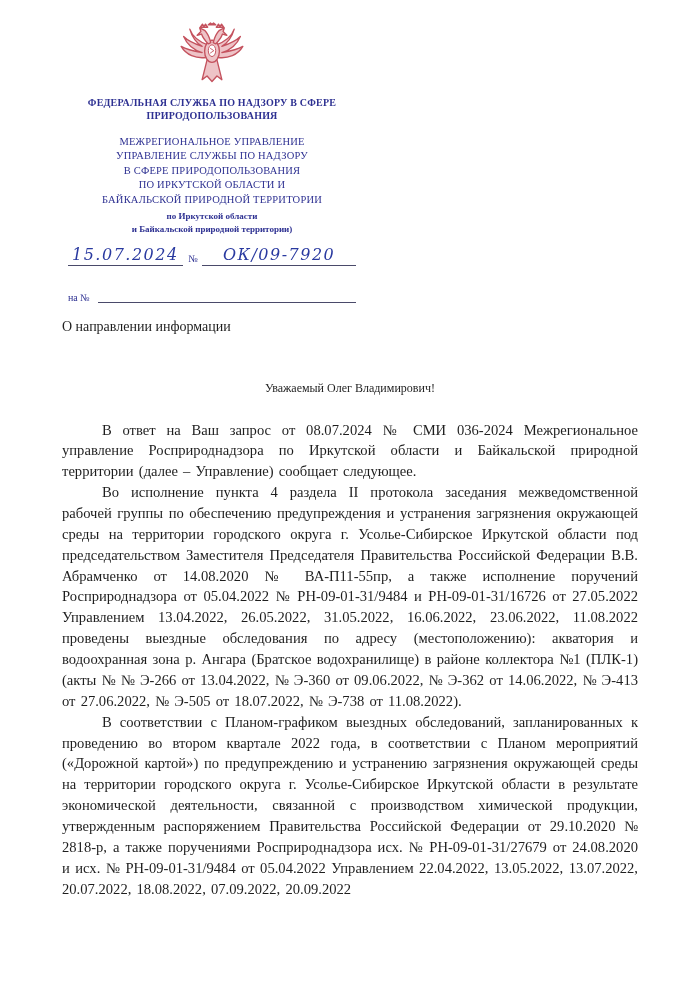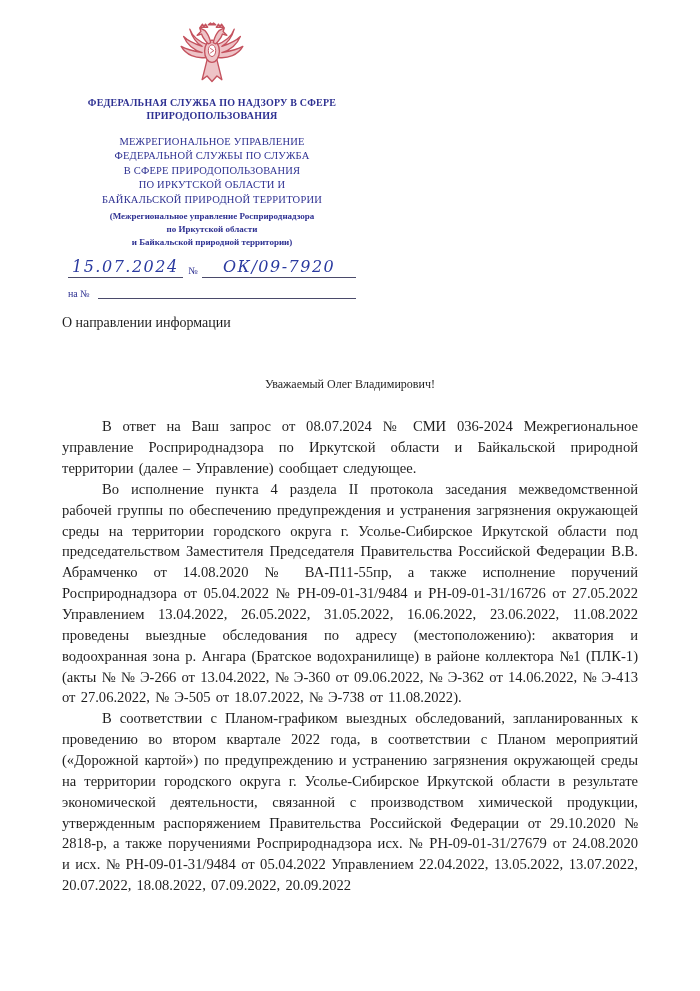--- a/index.html
+++ b/index.html
@@ -65,21 +65,21 @@
     letter-spacing:1.5px;
     white-space:nowrap;
   }
   .hw-underline { border-bottom:1.2px solid #4a4a6a; padding:0 4px 1px 4px; }
   .hw-date { flex:0 0 auto; }
   .hw-num  { flex:1 1 auto; }
   .num-sign { font-size:10px; color:#2e3192; padding:0 4px 2px 6px; flex:0 0 auto; }
   .na-row {
     display:flex;
     align-items:flex-end;
-    margin-top:8px;
+    margin-top:24px;
     padding:0 6px;
     font-size:10px;
     color:#2e3192;
   }
   .na-label { flex:0 0 auto; padding-right:8px; }
   .na-line { flex:1 1 auto; border-bottom:1.2px solid #4a4a6a; height:12px; }
   
   .addr-col {
     width:286px;
     margin-left:12px;
@@ -142,28 +142,27 @@
           </g>
           <ellipse cx="60" cy="45" rx="6" ry="9.5" fill="#ffffff" stroke="#c4525e" stroke-width="1.6"></ellipse>
           <path d="M57 41 l6 4 -6 4" fill="none" stroke="#c4525e" stroke-width="1.4"></path>
         </svg>
       </div>
 
       <div class="agency-name">ФЕДЕРАЛЬНАЯ СЛУЖБА ПО НАДЗОРУ В СФЕРЕ ПРИРОДОПОЛЬЗОВАНИЯ</div>
 
       <div class="dept-name">
         <div>МЕЖРЕГИОНАЛЬНОЕ УПРАВЛЕНИЕ</div>
-        <div>ФЕДЕРАЛЬНОЙ СЛУЖБЫ ПО СЛУЖБА</div>
+        <div>УПРАВЛЕНИЕ СЛУЖБЫ ПО НАДЗОРУ</div>
         <div>В СФЕРЕ ПРИРОДОПОЛЬЗОВАНИЯ</div>
         <div>ПО ИРКУТСКОЙ ОБЛАСТИ И</div>
         <div>БАЙКАЛЬСКОЙ ПРИРОДНОЙ ТЕРРИТОРИИ</div>
       </div>
 
       <div class="short-name">
-        <div>(Межрегиональное управление Росприроднадзора</div>
         <div>по Иркутской области</div>
         <div>и Байкальской природной территории)</div>
       </div>
 
 
       <div class="hw-row">
         <span class="hw hw-underline hw-date">15.07.2024</span>
         <span class="num-sign">№</span>
         <span class="hw hw-underline hw-num">ОК/09-7920</span>
       </div>

